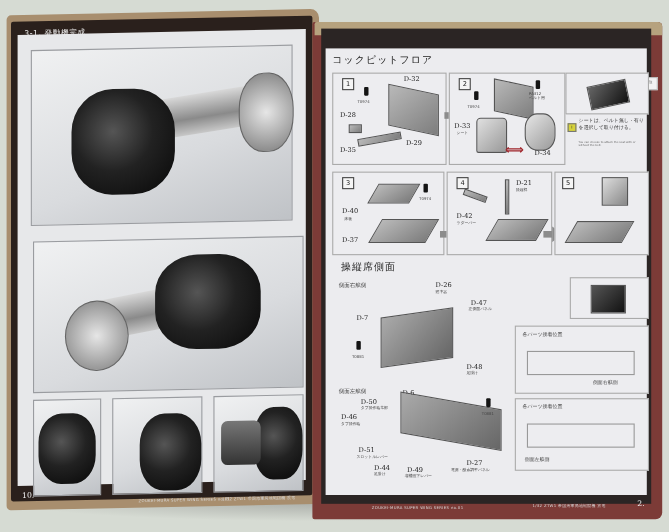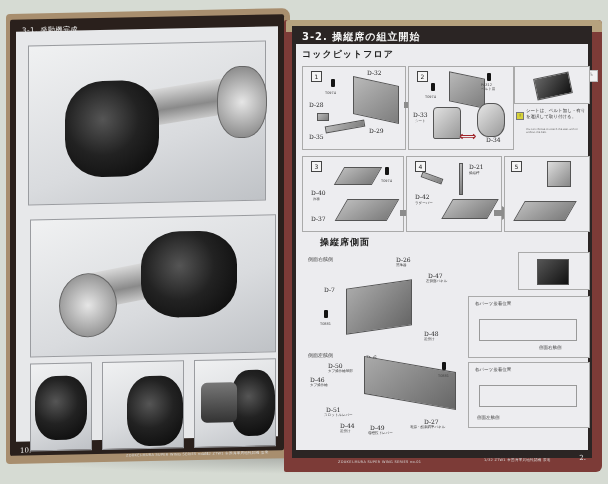--- a/index.html
+++ b/index.html
@@ -69,21 +69,21 @@
       position:absolute; left:8px; top:6px; right:10px; bottom:14px; background:#2b2524;
     }
     .page-right .paper {
       position:absolute; left:12px; top:24px; right:14px; bottom:22px; background:#ececef;
     }
     .r-title {
       position:absolute; left:18px; top:10px; color:#f5f5f5; font-size:10px; font-weight:bold;
       letter-spacing:1px; border-bottom:1px solid #ddd; padding-bottom:1px;
     }
     .sub-head {
-      position:absolute; color:#222; font-size:9px; font-weight:bold; letter-spacing:1px;
+      position:absolute; color:#222; font-size:9px; font-weight:normal; letter-spacing:1px;
     }
     .legend-box {
       position:absolute; left:218px; top:26px; width:84px; height:12px;
       border:1px solid #bbb; background:#f2f2f2;
       display:flex; align-items:center; gap:3px; padding:0 3px; box-sizing:border-box;
     }
     .legend-box span { font-size:3px; color:#555; }
     .arrow-red { color:#a8252b; font-size:7px; line-height:1; }
     .bottle { width:3px; height:6px; background:#111; border-radius:1px; }
     .warn { width:6px; height:6px; background:#d6d23a; border:1px solid #777; font-size:4px; text-align:center; line-height:6px; color:#333; }
@@ -146,21 +146,20 @@
     </div>
   </div>
   <div class="page-num" style="left:14px; bottom:9px;">10.</div>
   <div class="footer-text" style="left:120px; bottom:4px;">ZOUKEI-MURA SUPER WING SERIES no.01</div>
   <div class="footer-text" style="left:196px; bottom:4px;">1/32 ZTW1 帝国海軍局地戦闘機 震電</div>
 </div>
 
 <div class="page-right">
   <div class="tan"></div>
   <div class="dark"></div>
-  <div class="r-title">3-2. 操縦席の組立開始</div>
   <div class="paper">
     <div class="sub-head" style="left:6px; top:4px;">コックピットフロア</div>
 
     <div class="legend-box">
       <b class="arrow-red">⟺</b>
       <span>可動箇所</span>
       <div class="bottle"></div>
       <span>塗装指示</span>
       <div class="warn">!</div>
       <span>組立て上の注意</span>
@@ -226,21 +225,21 @@
       <div class="part" style="left:40px; top:42px; width:44px; height:18px; transform:skewX(-30deg);"></div>
     </div>
     <div class="gray-arrow" style="left:206px; top:162px;"></div>
 
     <div class="panel" style="left:208px; top:112px; width:84px; height:74px;">
       <div class="step-num" style="left:6px; top:4px;">5</div>
       <div class="part" style="left:42px; top:4px; width:22px; height:24px; background:linear-gradient(135deg,#ddd,#888);"></div>
       <div class="part" style="left:14px; top:44px; width:50px; height:18px; transform:skewX(-30deg);"></div>
     </div>
 
-    <div class="sub-head" style="left:24px; top:192px;">操縦席側面</div>
+    <div class="sub-head" style="left:14px; top:192px;">操縦席側面</div>
     <div class="tiny" style="left:12px; top:212px; font-size:5px;">側面右舷側</div>
     <div class="label" style="left:100px; top:212px;">D-26</div>
     <div class="tiny" style="left:100px; top:219px;">照準器</div>
     <div class="label" style="left:132px; top:228px;">D-47</div>
     <div class="tiny" style="left:130px; top:235px;">左側面パネル</div>
     <div class="label" style="left:28px; top:242px;">D-7</div>
     <div class="part" style="left:50px; top:240px; width:64px; height:44px; background:linear-gradient(135deg,#aaa,#666); transform:skewY(-8deg);"></div>
     <div class="paint-bottle" style="left:28px; top:266px;"></div>
     <div class="tiny" style="left:24px; top:278px;">T0881</div>
     <div class="label" style="left:128px; top:286px;">D-48</div>

